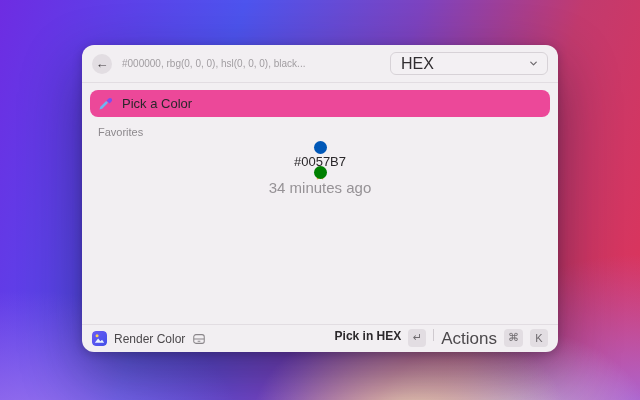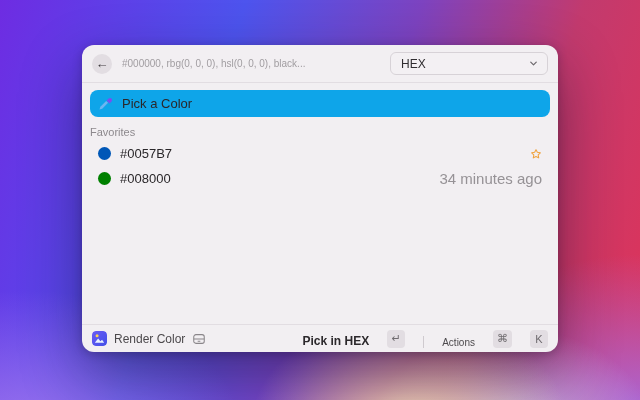--- a/index.html
+++ b/index.html
@@ -22,43 +22,43 @@
   }
   
   .header { height:38px; flex:0 0 38px; display:flex; align-items:center; gap:10px;
             padding:0 10px; border-bottom:1px solid #e2dde2; }
   .back-btn { width:20px; height:20px; border-radius:50%; background:#e2dde2;
               display:flex; align-items:center; justify-content:center;
               color:#3c393c; font-size:13px; line-height:1; cursor:default; }
   .search-placeholder { flex:1; color:#a19da1; font-size:10px; white-space:nowrap; overflow:hidden; }
   .dropdown { width:158px; height:23px; border:1px solid #d7d2d7; border-radius:6px;
               display:flex; align-items:center; justify-content:space-between;
-              padding:0 8px 0 10px; color:#302d30; font-size:12px; background:#f3f0f3; }
+              padding:0 8px 0 10px; color:#302d30; font-size:16px; background:#f3f0f3; }
   .dropdown svg { display:block; }
   
   .content { flex:1; padding:7px 8px 0; display:flex; flex-direction:column; }
-  .cmd-row { height:27px; background:#0ea5e9; border-radius:8px; display:flex;
+  .cmd-row { height:27px; background:#ec4899; border-radius:8px; display:flex;
              align-items:center; gap:9px; padding:0 8px; font-size:13px; color:#2a272a; }
   .cmd-row svg, .row svg { display:block; flex:0 0 auto; }
-  .section-title { font-size:11px; color:#8d898d; margin:9px 0 3px; }
-  .row { height:25px; display:flex; align-items:center; gap:9px; padding:0 8px;
-         font-size:13px; color:#2a272a; border-radius:8px; }
+  .section-title { font-size:11px; color:#8d898d; margin:9px 8px 3px; }
+  .row { height:25px; display:flex; align-items:center; padding:0 8px;
+         font-size:13px; color:#2a272a; border-radius:8px;flex-direction:column; }
   .swatch { width:13px; height:13px; border-radius:50%; flex:0 0 auto; }
   .row-label { flex:1; }
   .meta { font-size:15px; color:#969296; }
   
   .footer { height:28px; flex:0 0 28px; border-top:1px solid #e2dde2; display:flex;
             align-items:center; padding:8px 10px; gap:7px; }
   .app-icon { width:15px; height:15px; border-radius:4px; overflow:hidden; flex:0 0 auto; }
   .app-icon svg { display:block; }
   .footer-app-name { font-size:12px; color:#4c494c; }
   .printer-wrap { display:flex; align-items:center; }
-  .footer-right { margin-left:auto; display:flex; align-items:flex-end; gap:18px; }
+  .footer-right { margin-left:auto; display:flex; align-items:flex-start; gap:7px; }
   .primary-action { font-size:12px; font-weight:700; color:#2c292c; }
-  .actions-label { font-size:10px; color:#4c494c; }
+  .actions-label { font-size:17px; color:#4c494c; }
   .kbd { height:18px; min-width:18px; padding:0 4px; background:#e2dde2; border-radius:4px;
          font-size:11px; color:#6f6b6f; display:flex; align-items:center; justify-content:center; }
   .footer-divider { width:1px; height:12px; background:#cfcacf; }
 </style>
 </head>
 <body>
 
 <div class="window">
 
   <div class="header">
@@ -97,21 +97,20 @@
         <svg width="12" height="12" viewBox="0 0 16 16" fill="none" stroke="#F0A33F" stroke-width="1.4" stroke-linejoin="round">
           <path d="M8 2.2l1.8 3.6 4 .6-2.9 2.8.7 4L8 11.3l-3.6 1.9.7-4-2.9-2.8 4-.6z"></path>
         </svg>
       </span>
     </div>
 
 
 
     <div class="row">
       <span class="swatch" style="background-color: rgb(0, 128, 0);"></span>
-      <span class="row-label">#008000</span>
       <span class="meta">34 minutes ago</span>
     </div>
 
   </div>
 
   <div class="footer">
     <span class="app-icon">
       <svg width="15" height="15" viewBox="0 0 16 16">
         <defs>
           <linearGradient id="ai" x1="0" y1="0" x2="1" y2="1">

